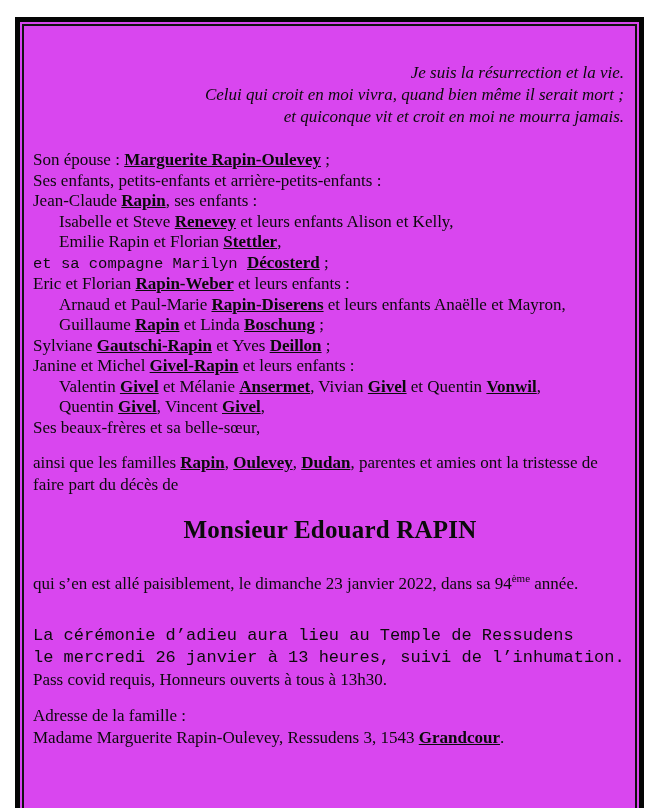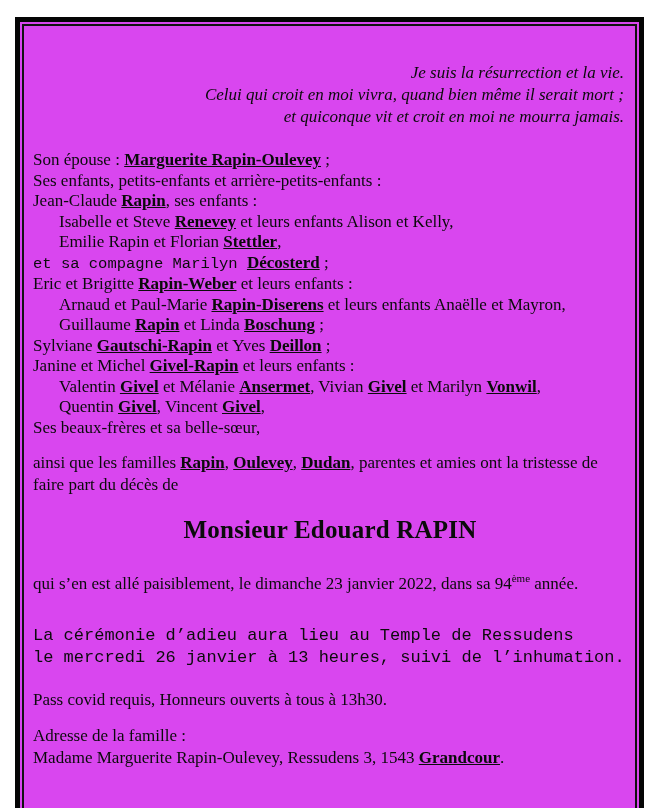--- a/index.html
+++ b/index.html
@@ -67,21 +67,20 @@
     margin-top: 29px;
     line-height: 21px;
     white-space: nowrap;
   }
   .ceremony {
     margin-top: 31px;
     line-height: 22px;
     font-family: Liberation Mono, monospace;
   }
   .covid-line {
-    margin-top: 20px;
     line-height: 21px;
     white-space: nowrap;
   }
   .address {
     margin-top: 15px;
     line-height: 22px;
   }
 </style>
 </head>
 <body>
@@ -97,26 +96,26 @@
             <div class="line">et quiconque vit et croit en moi ne mourra jamais.</div>
           </div>
 
         <div class="family">
             <div class="line"><span>Son épouse : </span><span class="b">Marguerite Rapin-Oulevey</span><span> ;</span></div>
             <div class="line"><span>Ses enfants, petits-enfants et arrière-petits-enfants :</span></div>
             <div class="line"><span>Jean-Claude </span><span class="b">Rapin</span><span>, ses enfants :</span></div>
             <div class="line ind"><span>Isabelle et Steve </span><span class="b">Renevey</span><span> et leurs enfants Alison et Kelly,</span></div>
             <div class="line ind"><span>Emilie Rapin et Florian </span><span class="b">Stettler</span><span>,</span></div>
             <div class="line"><span class="sans">et sa compagne Marilyn </span><span class="b">Décosterd</span><span> ;</span></div>
-            <div class="line"><span>Eric et Brigitte </span><span class="b">Rapin-Weber</span><span> et leurs enfants :</span></div>
+            <div class="line"><span>Eric et Florian </span><span class="b">Rapin-Weber</span><span> et leurs enfants :</span></div>
             <div class="line ind"><span>Arnaud et Paul-Marie </span><span class="b">Rapin-Diserens</span><span> et leurs enfants Anaëlle et Mayron,</span></div>
             <div class="line ind"><span>Guillaume </span><span class="b">Rapin</span><span> et Linda </span><span class="b">Boschung</span><span> ;</span></div>
             <div class="line"><span>Sylviane </span><span class="b">Gautschi-Rapin</span><span> et Yves </span><span class="b">Deillon</span><span> ;</span></div>
             <div class="line"><span>Janine et Michel </span><span class="b">Givel-Rapin</span><span> et leurs enfants :</span></div>
-            <div class="line ind"><span>Valentin </span><span class="b">Givel</span><span> et Mélanie </span><span class="b">Ansermet</span><span>, Vivian </span><span class="b">Givel</span><span> et Marilyn </span><span class="b">Vonwil</span><span>,</span></div>
+            <div class="line ind"><span>Valentin </span><span class="b">Givel</span><span> et Mélanie </span><span class="b">Ansermet</span><span>, Vivian </span><span class="b">Givel</span><span> et Quentin </span><span class="b">Vonwil</span><span>,</span></div>
             <div class="line ind"><span>Quentin </span><span class="b">Givel</span><span>, Vincent </span><span class="b">Givel</span><span>,</span></div>
             <div class="line"><span>Ses beaux-frères et sa belle-sœur,</span></div>
           </div>
 
         <div class="announce">
             <div class="line"><span>ainsi que les familles </span><span class="b">Rapin</span><span>, </span><span class="b">Oulevey</span><span>, </span><span class="b">Dudan</span><span>, parentes et amies ont la tristesse de</span></div>
             <div class="line"><span>faire part du décès de</span></div>
           </div>
 
         <div class="deceased-name">Monsieur Edouard RAPIN</div>

